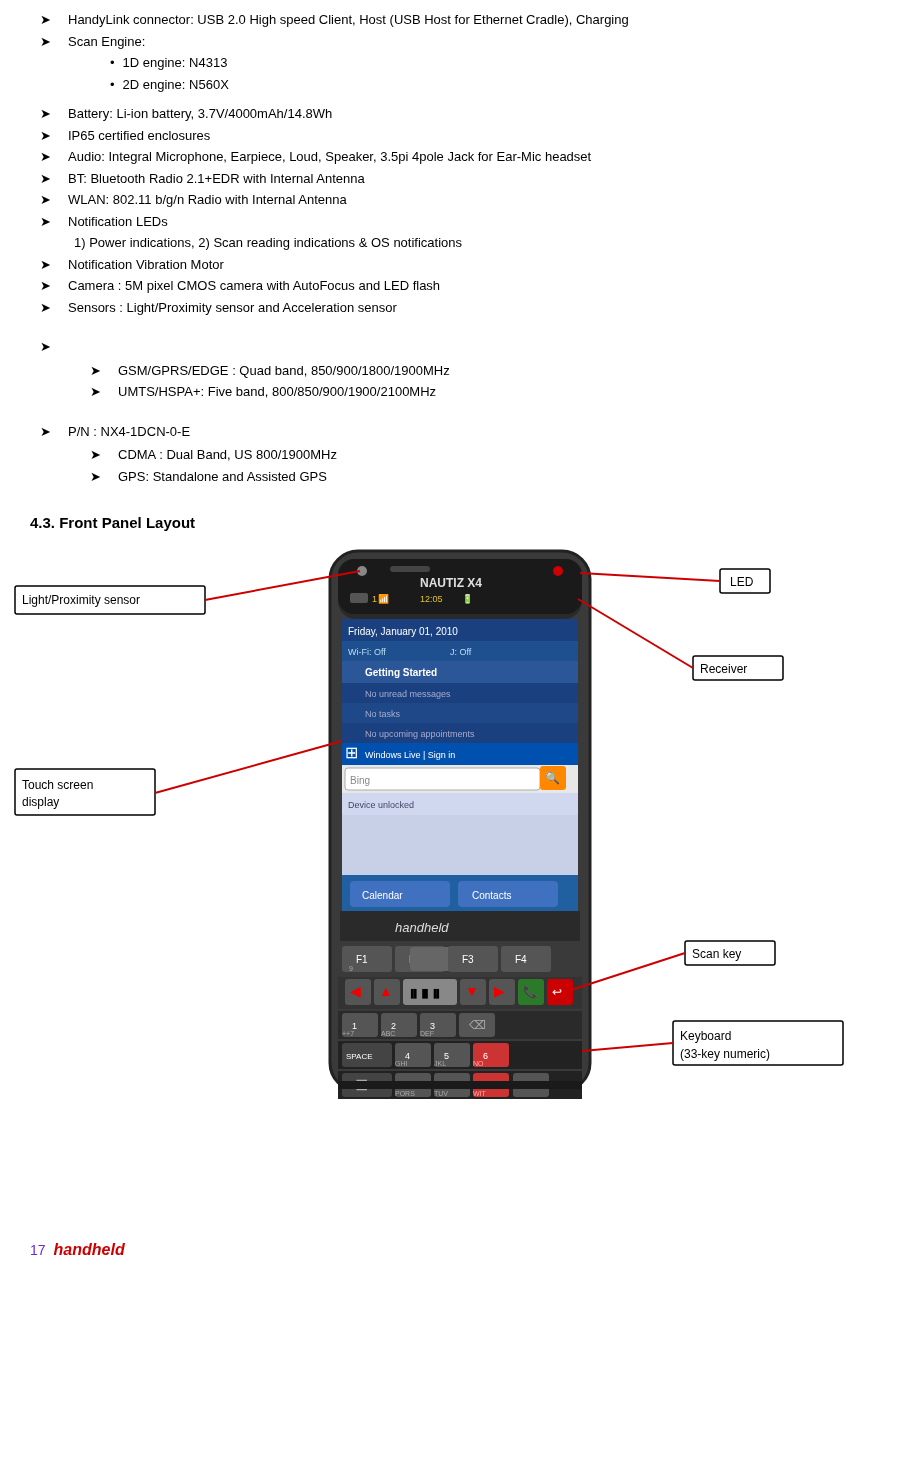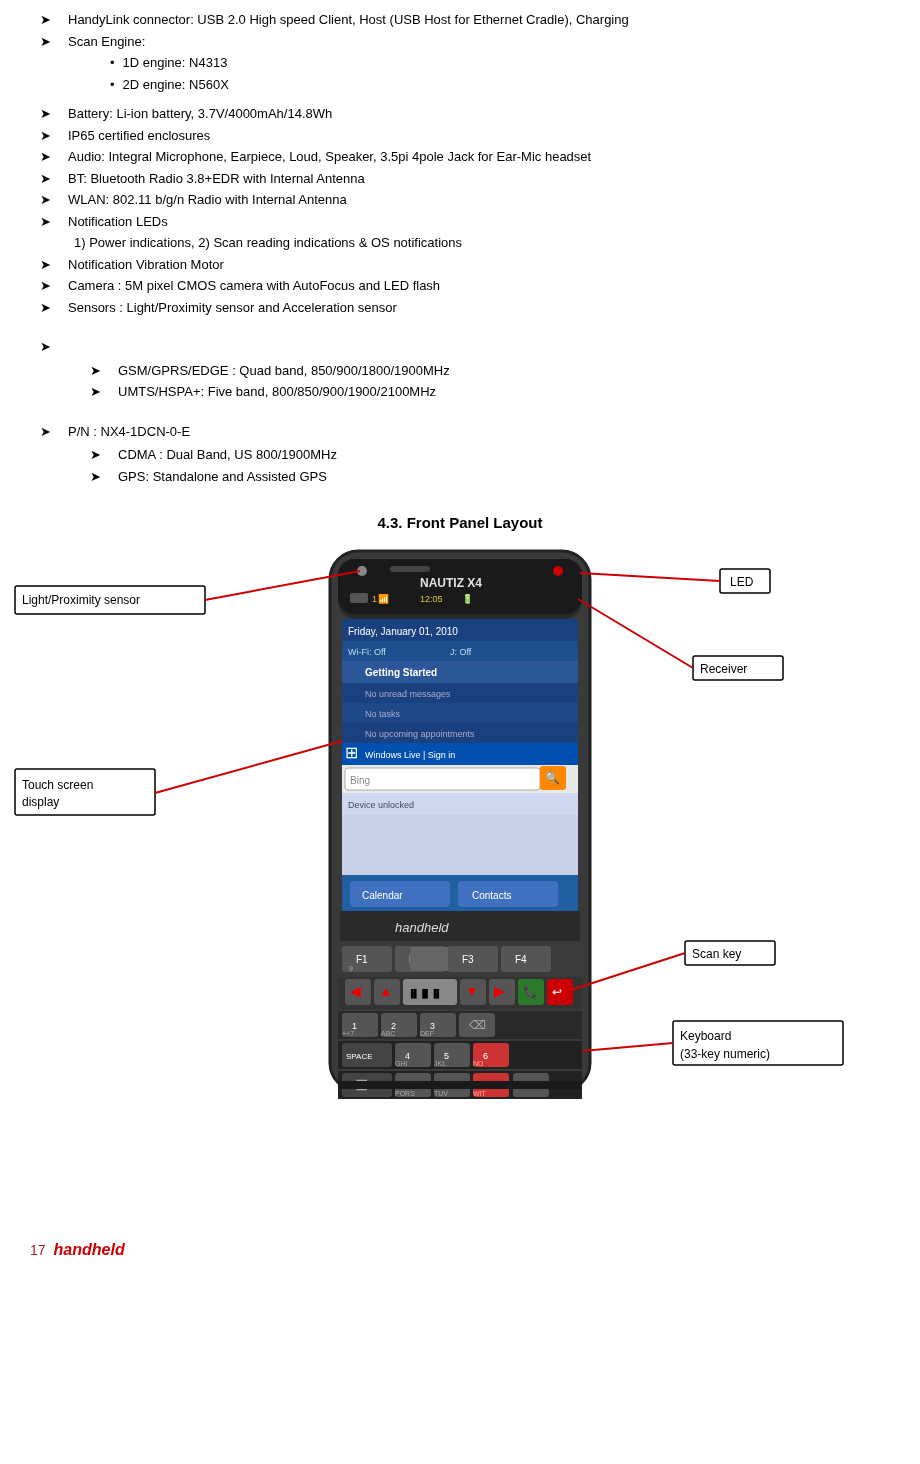--- a/index.html
+++ b/index.html
@@ -56,21 +56,20 @@
 
     .pn-section {
       margin-top: 10px;
       margin-bottom: 4px;
     }
 
     .section-header {
       font-size: 15px;
       font-weight: bold;
       margin: 16px 0 10px 0;
-      text-align: center;
     }
 
     
     .diagram-section {
       position: relative;
       margin-top: 10px;
       height: 680px;
     }
 
   </style>
@@ -108,21 +107,21 @@
     <div class="bullet-item">
       <span class="arrow-bullet text-content">➤</span>
       <span class="text-content">IP65 certified enclosures</span>
     </div>
     <div class="bullet-item">
       <span class="arrow-bullet text-content">➤</span>
       <span class="text-content">Audio: Integral Microphone, Earpiece, Loud, Speaker, 3.5pi 4pole Jack for Ear-Mic headset</span>
     </div>
     <div class="bullet-item">
       <span class="arrow-bullet text-content">➤</span>
-      <span class="text-content">BT: Bluetooth Radio 3.8+EDR with Internal Antenna</span>
+      <span class="text-content">BT: Bluetooth Radio 2.1+EDR with Internal Antenna</span>
     </div>
     <div class="bullet-item">
       <span class="arrow-bullet text-content">➤</span>
       <span class="text-content">WLAN: 802.11 b/g/n Radio with Internal Antenna</span>
     </div>
     <div class="bullet-item">
       <span class="arrow-bullet text-content">➤</span>
       <span class="text-content text-bold">Notification LEDs</span>
     </div>
     <div class="bullet-item">
@@ -359,17 +358,17 @@
       <text x="680" y="499" font-size="12" font-family="Arial" fill="#000">Keyboard</text>
       <text x="680" y="517" font-size="12" font-family="Arial" fill="#000">(33-key numeric)</text>
 
       <line x1="673" y1="502" x2="582" y2="510" stroke="#cc0000" stroke-width="2"></line>
 
     </svg>
 
   </div>
 
   <div style="position:relative; margin-top: 20px; display:flex; align-items:center; padding-bottom:10px;">
-    <span style="font-size:14px; margin-right:8px; color:#b91c1c;">17</span>
+    <span style="font-size:14px; margin-right:8px; color:#6d28d9;">17</span>
     <span style="color:#cc0000; font-style:italic; font-weight:bold; font-size:16px;">handheld</span>
   </div>
 
 </div>
 
 </body></html>

